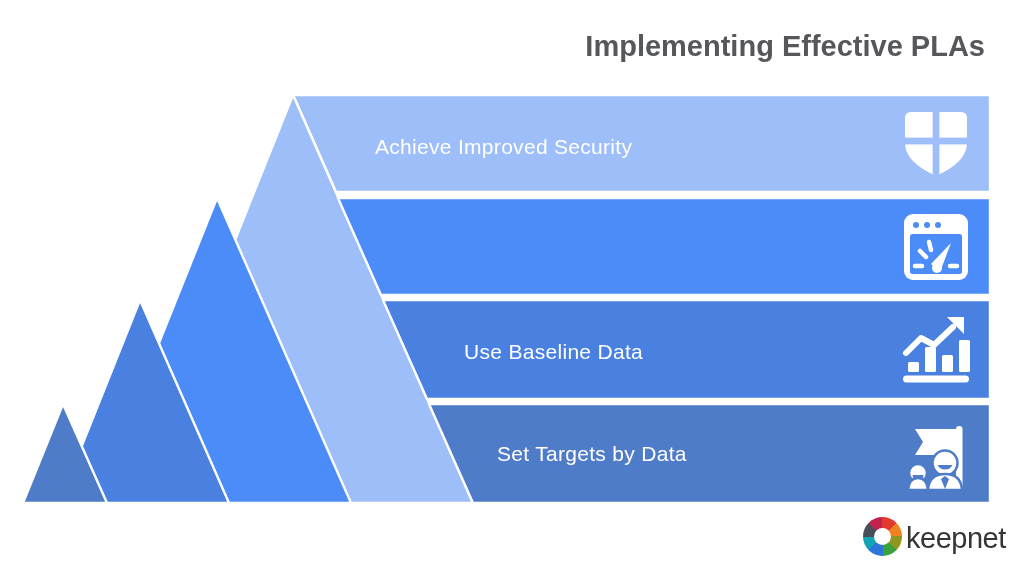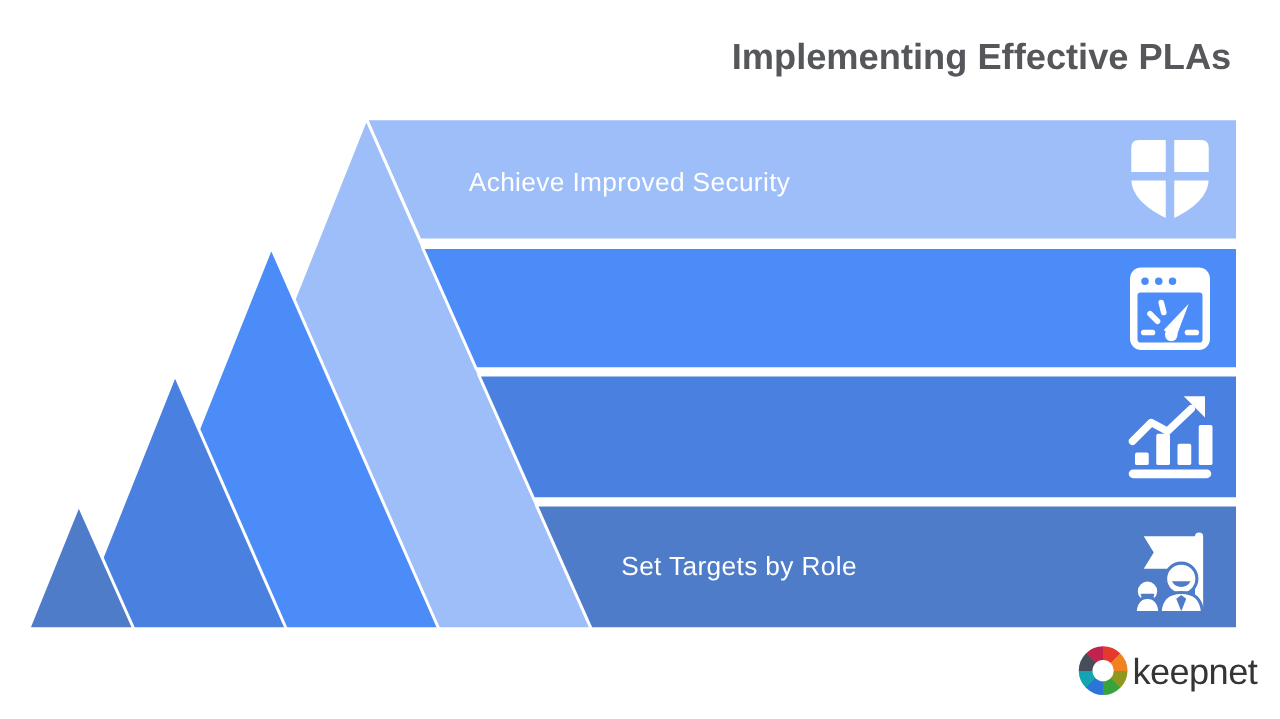--- a/index.html
+++ b/index.html
@@ -46,21 +46,22 @@
     <polygon points="217,198 95,503 351,503" fill="#4b8cf8"></polygon>
 
     <polygon points="383,300 990,300 990,399 427,399" fill="#4a81e0"></polygon>
     <polygon points="140,300 59,503 229,503" fill="#4a81e0"></polygon>
 
     <polygon points="429,404 990,404 990,503 473,503" fill="#4f7cc9"></polygon>
     <polygon points="63,404 23,503 107,503" fill="#4f7cc9"></polygon>
   </svg>
 
   <div class="bar-label lbl1">Achieve Improved Security</div>
-  <div class="bar-label lbl4">Set Targets by Role</div>
+  <div class="bar-label lbl3">Use Baseline Data</div>
+  <div class="bar-label lbl4">Set Targets by Data</div>
 
   <svg class="icon ic1" viewBox="0 0 70 70">
     <path class="w" d="M10,3 H60 Q66,3 66,9 V34 Q66,53 35,67 Q4,53 4,34 V9 Q4,3 10,3 Z"></path>
     <rect x="31.6" y="1" width="6.8" height="68" fill="#9dbef9"></rect>
     <rect x="2" y="28.6" width="66" height="6.8" fill="#9dbef9"></rect>
   </svg>
 
   <svg class="icon ic2" viewBox="0 0 70 70">
     <rect class="w" x="3" y="2" width="64" height="66" rx="9"></rect>
     <circle cx="15" cy="13" r="3" fill="#4b8cf8"></circle>

